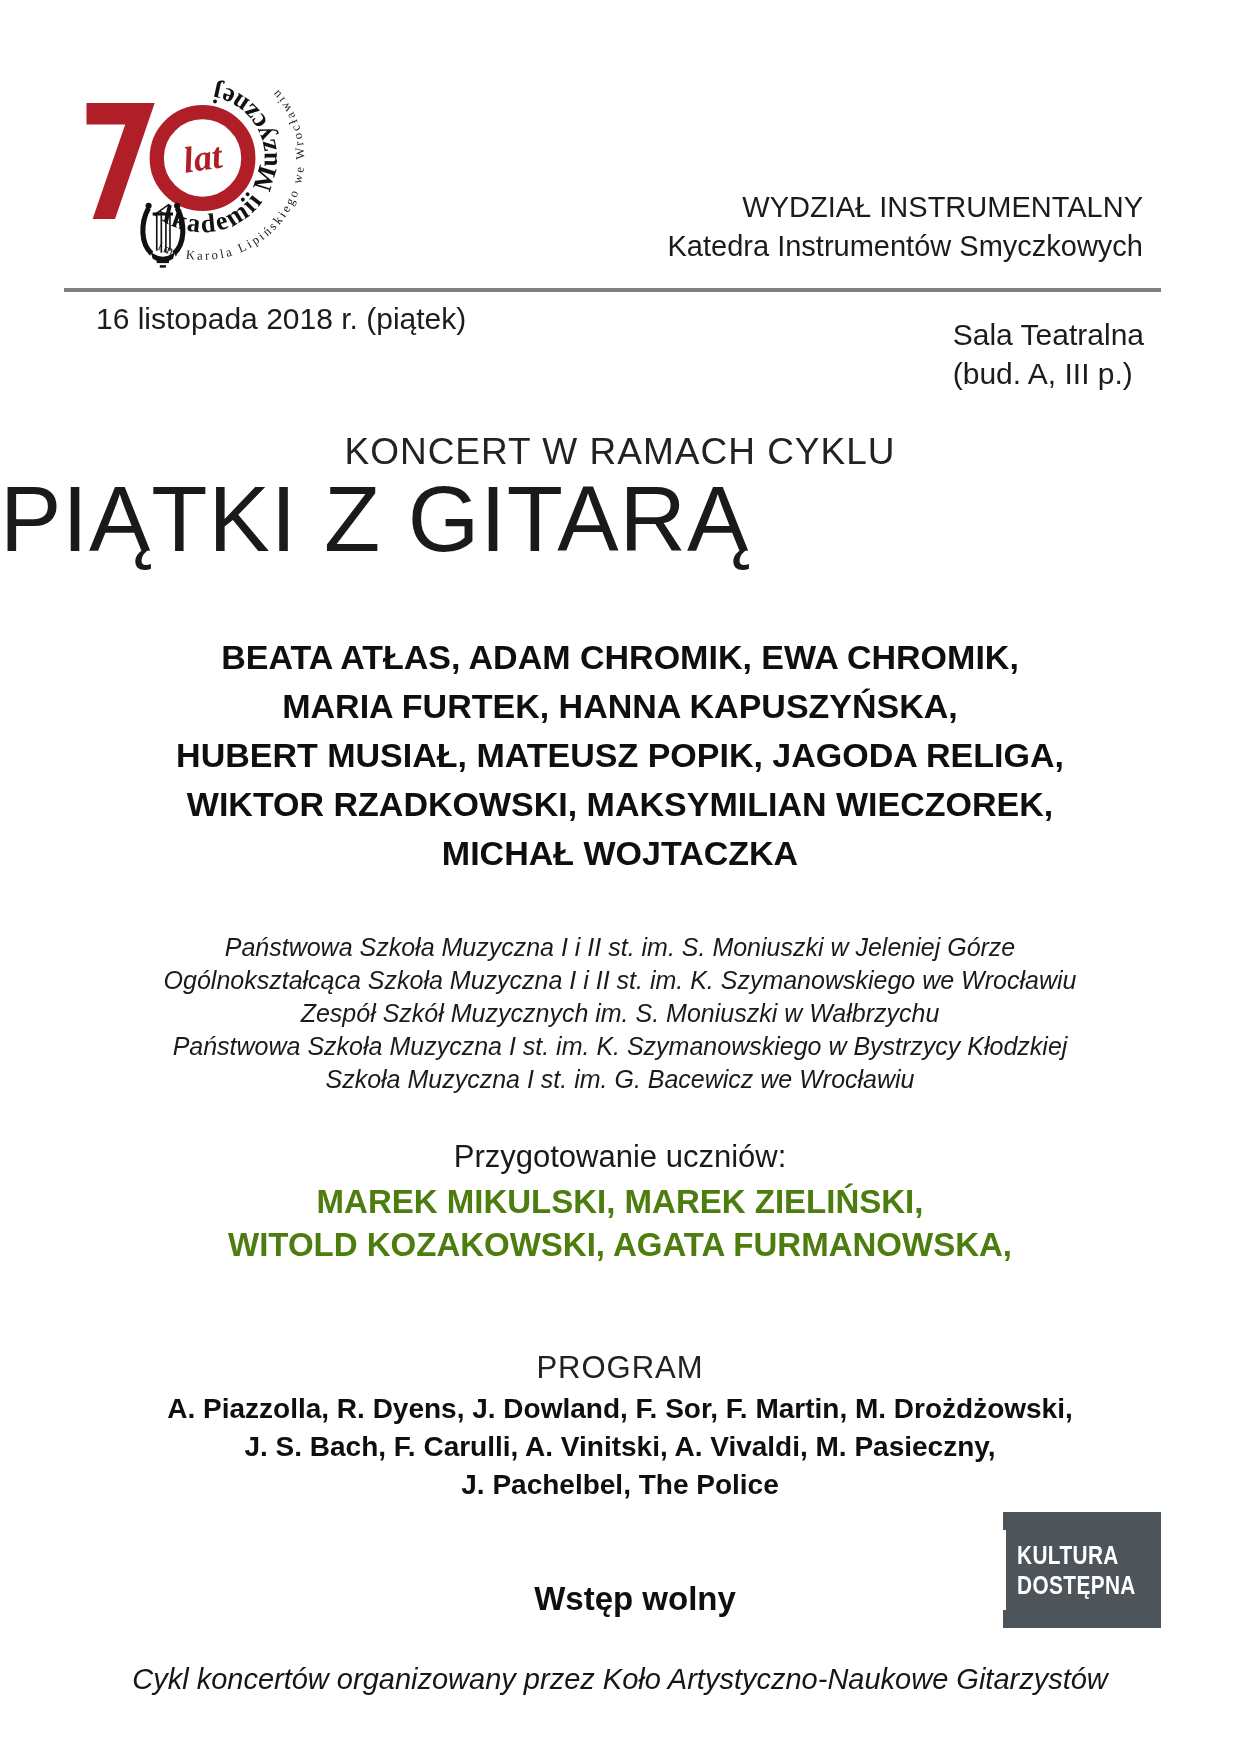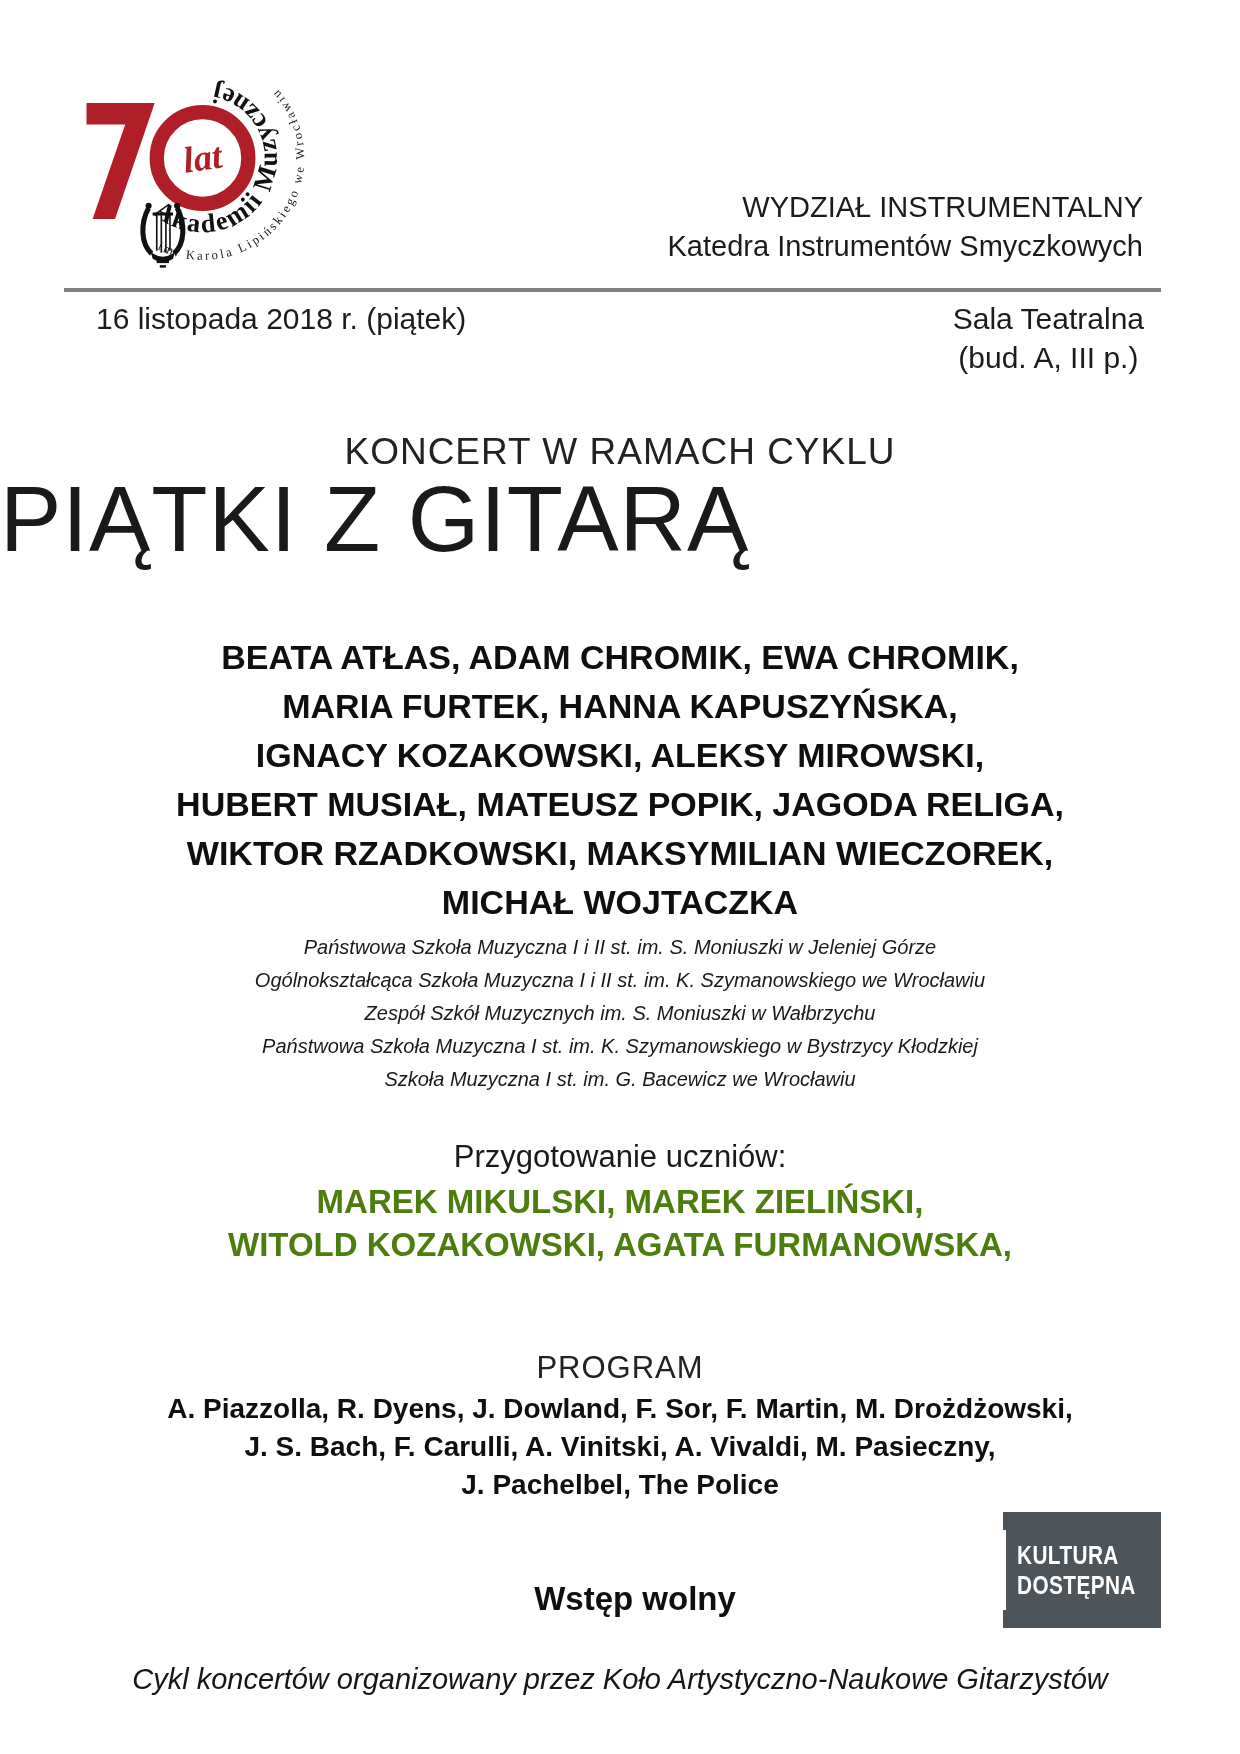--- a/index.html
+++ b/index.html
@@ -9,30 +9,30 @@
   }
   .abs{position:absolute;}
 
   
   .logo-wrap{left:60px;top:44px;width:280px;height:228px;}
   .hdr-right{top:188px;right:97px;text-align:right;font-size:29px;line-height:39px;color:#1b1b1b;}
   .divider{left:64px;top:288px;width:1097px;height:4px;background:#7f7f7f;}
 
   
   .info-left{left:96px;top:299px;font-size:30px;line-height:39px;}
-  .info-right{right:96px;top:299px;text-align:center;font-size:30px;line-height:39px;}
+  .info-right{right:96px;top:315px;text-align:left;font-size:30px;line-height:39px;}
 
   
   .series{left:0;right:0;top:431px;text-align:center;font-size:37px;letter-spacing:1px;color:#222;}
   .title{left:0;right:0;top:462px;text-align:left;font-size:92px;letter-spacing:1px;color:#1a1a1a;line-height:1.25;}
 
   
   .performers{left:0;right:0;top:633px;text-align:center;font-size:34px;font-weight:bold;line-height:49px;color:#0f0f0f;}
   
-  .schools{left:0;right:0;top:931px;text-align:center;font-size:20px;font-style:italic;line-height:33px;color:#1a1a1a;}
+  .schools{left:0;right:0;top:931px;text-align:center;font-size:25px;font-style:italic;line-height:33px;color:#1a1a1a;}
 
   
   .prep-head{left:0;right:0;top:1139px;text-align:center;font-size:31px;color:#1a1a1a;}
   .prep-names{left:0;right:0;top:1180px;text-align:center;font-size:33px;font-weight:bold;line-height:43px;color:#4d7c0f;}
 
   
   .prog-head{left:0;right:0;top:1350px;text-align:center;font-size:31px;letter-spacing:1px;color:#222;}
   .prog-lines{left:0;right:0;top:1390px;text-align:center;font-size:28px;font-weight:bold;line-height:38px;color:#0f0f0f;}
 
   
@@ -97,21 +97,20 @@
   <div>Sala Teatralna</div>
   <div>(bud. A, III p.)</div>
 </div>
 
 <div class="abs series">KONCERT W RAMACH CYKLU</div>
 <div class="abs title">PIĄTKI Z GITARĄ</div>
 
 <div class="abs performers">
   <div>BEATA ATŁAS, ADAM CHROMIK, EWA CHROMIK,</div>
   <div>MARIA FURTEK, HANNA KAPUSZYŃSKA,</div>
-  <div>IGNACY KOZAKOWSKI, ALEKSY MIROWSKI,</div>
   <div>HUBERT MUSIAŁ, MATEUSZ POPIK, JAGODA RELIGA,</div>
   <div>WIKTOR RZADKOWSKI, MAKSYMILIAN WIECZOREK,</div>
   <div>MICHAŁ WOJTACZKA</div>
 </div>
 
 <div class="abs schools">
   <div>Państwowa Szkoła Muzyczna I i II st. im. S. Moniuszki w Jeleniej Górze</div>
   <div>Ogólnokształcąca Szkoła Muzyczna I i II st. im. K. Szymanowskiego we Wrocławiu</div>
   <div>Zespół Szkół Muzycznych im. S. Moniuszki w Wałbrzychu</div>
   <div>Państwowa Szkoła Muzyczna I st. im. K. Szymanowskiego w Bystrzycy Kłodzkiej</div>

